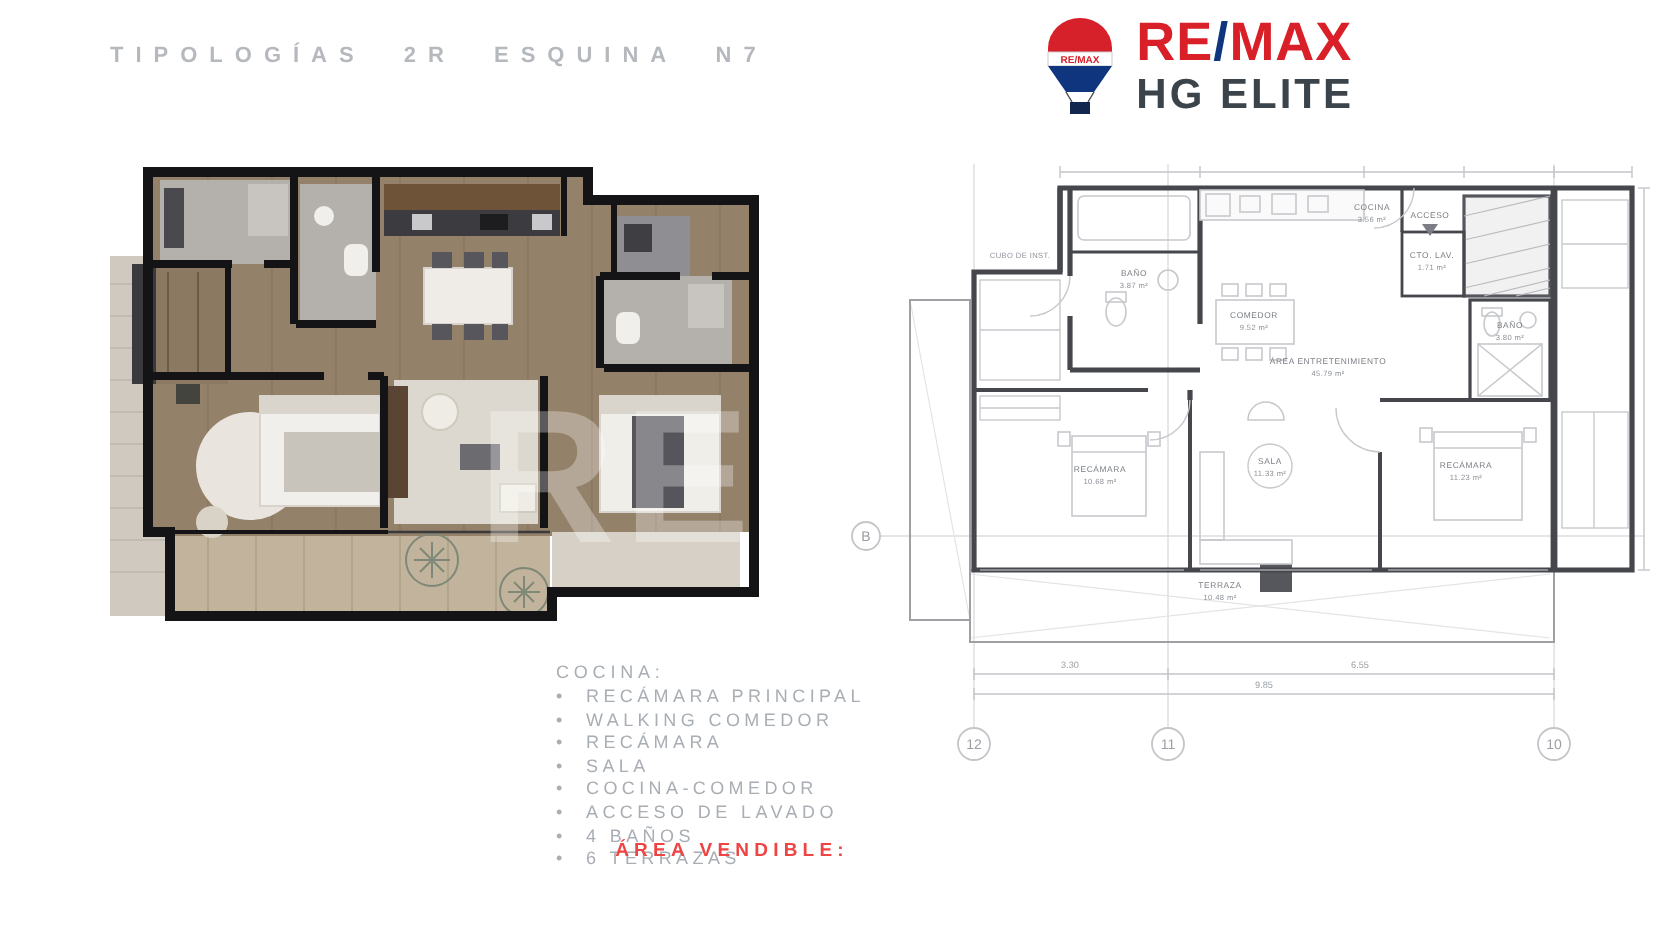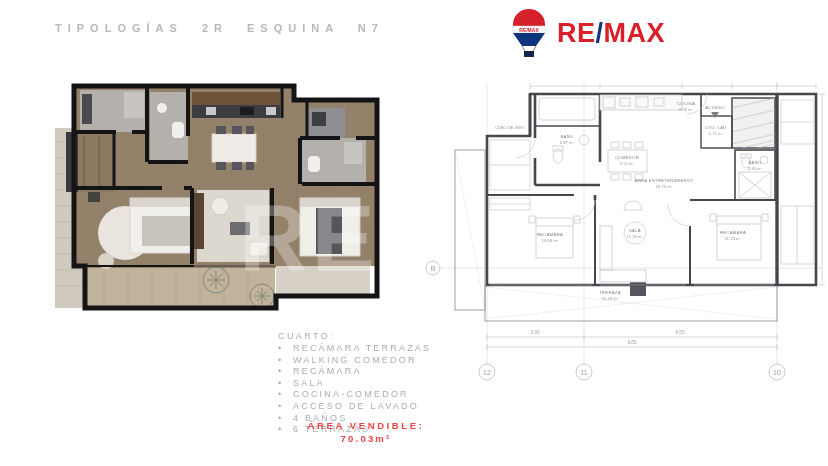--- a/index.html
+++ b/index.html
@@ -7,21 +7,21 @@
   .slide{position:relative;width:685px;height:466px;background:#ffffff;}
 
   
   .page-title{
     position:absolute;left:55px;top:22px;
     font-size:11px;font-weight:600;color:#b5b9be;
     letter-spacing:6px;word-spacing:10px;white-space:nowrap;
   }
 
   
-  .logo{position:absolute;right:20px;top:8px;display:flex;align-items:center;gap:7px;}
+  .logo{position:absolute;right:8px;top:8px;display:flex;align-items:center;gap:7px;}
   .logo-text{display:flex;flex-direction:column;line-height:1;}
   .brand-line{font-size:27px;font-weight:bold;color:#d91f27;letter-spacing:0.5px;}
   .brand-line .slash{color:#10357f;font-weight:bold;}
   .brand-sub{font-size:21px;font-weight:bold;color:#3c444b;letter-spacing:1.5px;margin-top:2px;}
 
   
   .render-plan{position:absolute;left:44px;top:56px;width:356px;height:272px;}
   .tech-plan{position:absolute;left:424px;top:76px;width:404px;height:324px;}
   svg{display:block;font-family:"Liberation Sans",sans-serif;}
   .tp-label{fill:#7a7e84;font-size:4.2px;letter-spacing:0.3px;}
@@ -53,20 +53,21 @@
       <path d="M4 16 A16 15 0 0 1 36 16 L36 18 L4 18 Z" fill="#d6202a"></path>
       <rect x="4" y="18" width="32" height="7" fill="#ffffff" stroke="#c9c9c9" stroke-width="0.5"></rect>
       <text x="20" y="23.6" font-size="5" font-weight="bold" fill="#d6202a" text-anchor="middle">RE/MAX</text>
       <path d="M4 25 L36 25 L27 38 L13 38 Z" fill="#10357f"></path>
       <line x1="13" y1="38" x2="16" y2="43" stroke="#4a4a4a" stroke-width="0.7"></line>
       <line x1="27" y1="38" x2="24" y2="43" stroke="#4a4a4a" stroke-width="0.7"></line>
       <rect x="15" y="43" width="10" height="6" fill="#13264d"></rect>
     </svg>
     <div class="logo-text">
       <div class="brand-line"><span>RE</span><span class="slash">/</span><span>MAX</span></div>
+      <div class="brand-sub">HG ELITE</div>
     </div>
   </div>
 
   <div class="render-plan">
     <svg width="356" height="272" viewBox="0 0 356 272">
 
       <rect x="11" y="72" width="28" height="180" fill="#cfc9c0"></rect>
       <g stroke="#bdb6ac" stroke-width="0.7">
         <line x1="11" y1="86" x2="39" y2="86"></line>
           <line x1="11" y1="102" x2="39" y2="102"></line>
@@ -365,25 +366,25 @@
         <circle cx="9" cy="192" r="7"></circle>
       </g>
       <text class="tp-grid-num" x="63" y="298.5" text-anchor="middle">12</text>
       <text class="tp-grid-num" x="160" y="298.5" text-anchor="middle">11</text>
       <text class="tp-grid-num" x="353" y="298.5" text-anchor="middle">10</text>
       <text class="tp-grid-num" x="9" y="194.5" text-anchor="middle">B</text>
     </svg>
   </div>
 
   <div class="zones">
-    <div class="zones-heading">CUARTO:</div>
+    <div class="zones-heading">COCINA:</div>
     <ul class="zones-list">
         <li>
         <span class="bullet">•</span>
-        <span class="zone-text">RECÁMARA TERRAZAS</span>
+        <span class="zone-text">RECÁMARA PRINCIPAL</span>
       </li>
         <li>
         <span class="bullet">•</span>
         <span class="zone-text">WALKING COMEDOR</span>
       </li>
         <li>
         <span class="bullet">•</span>
         <span class="zone-text">RECÁMARA</span>
       </li>
         <li>
@@ -404,16 +405,15 @@
       </li>
         <li>
         <span class="bullet">•</span>
         <span class="zone-text">6 TERRAZAS</span>
       </li>
       </ul>
   </div>
 
   <div class="area-block">
     <div class="area-label">ÁREA VENDIBLE:</div>
-    <div class="area-value">70.03m²</div>
   </div>
 
 </div>
 
 </body></html>

